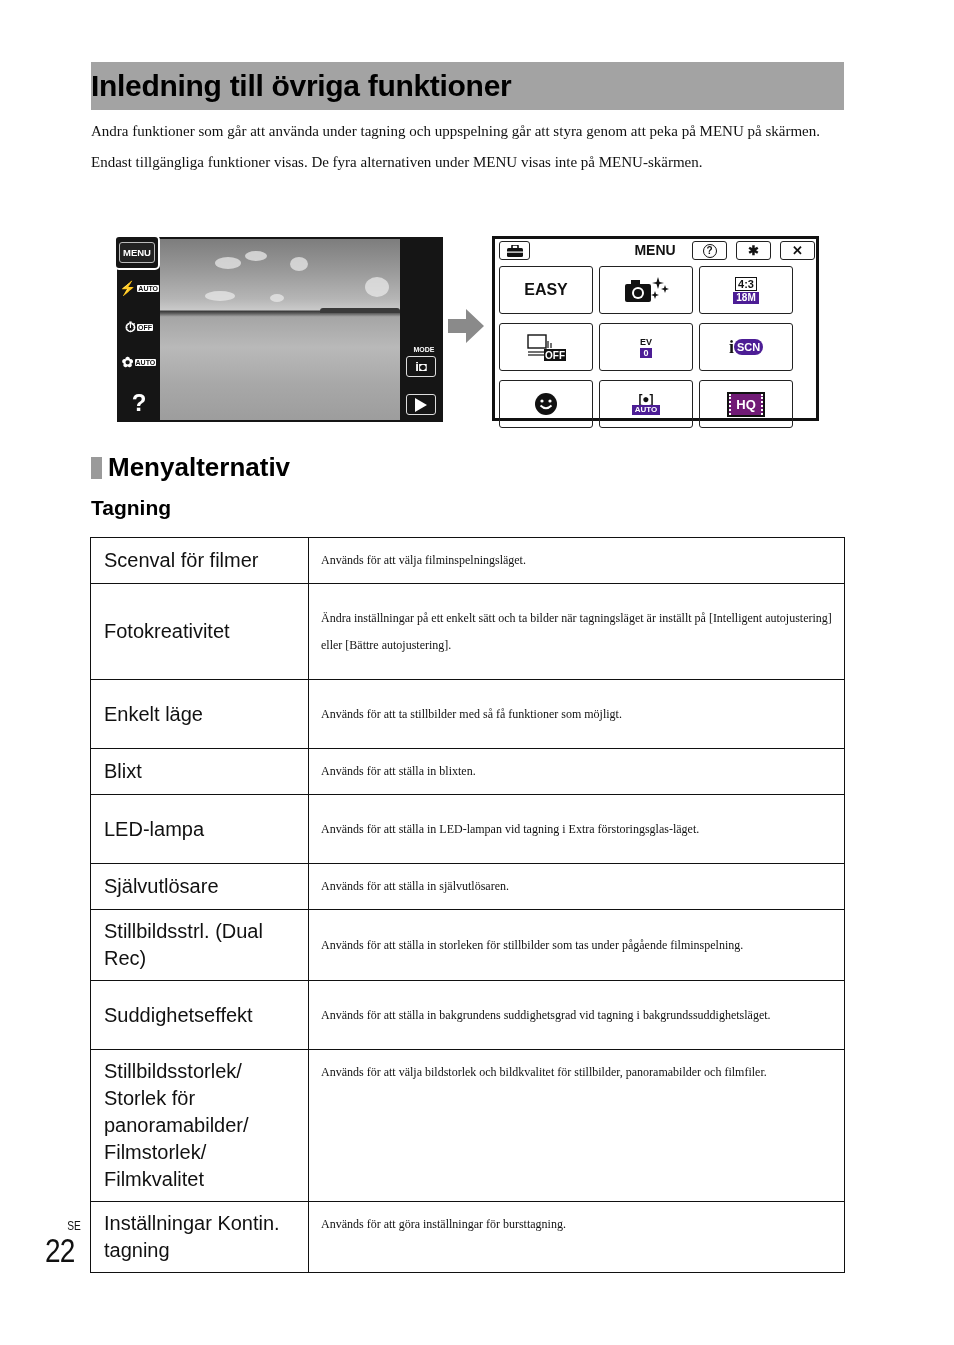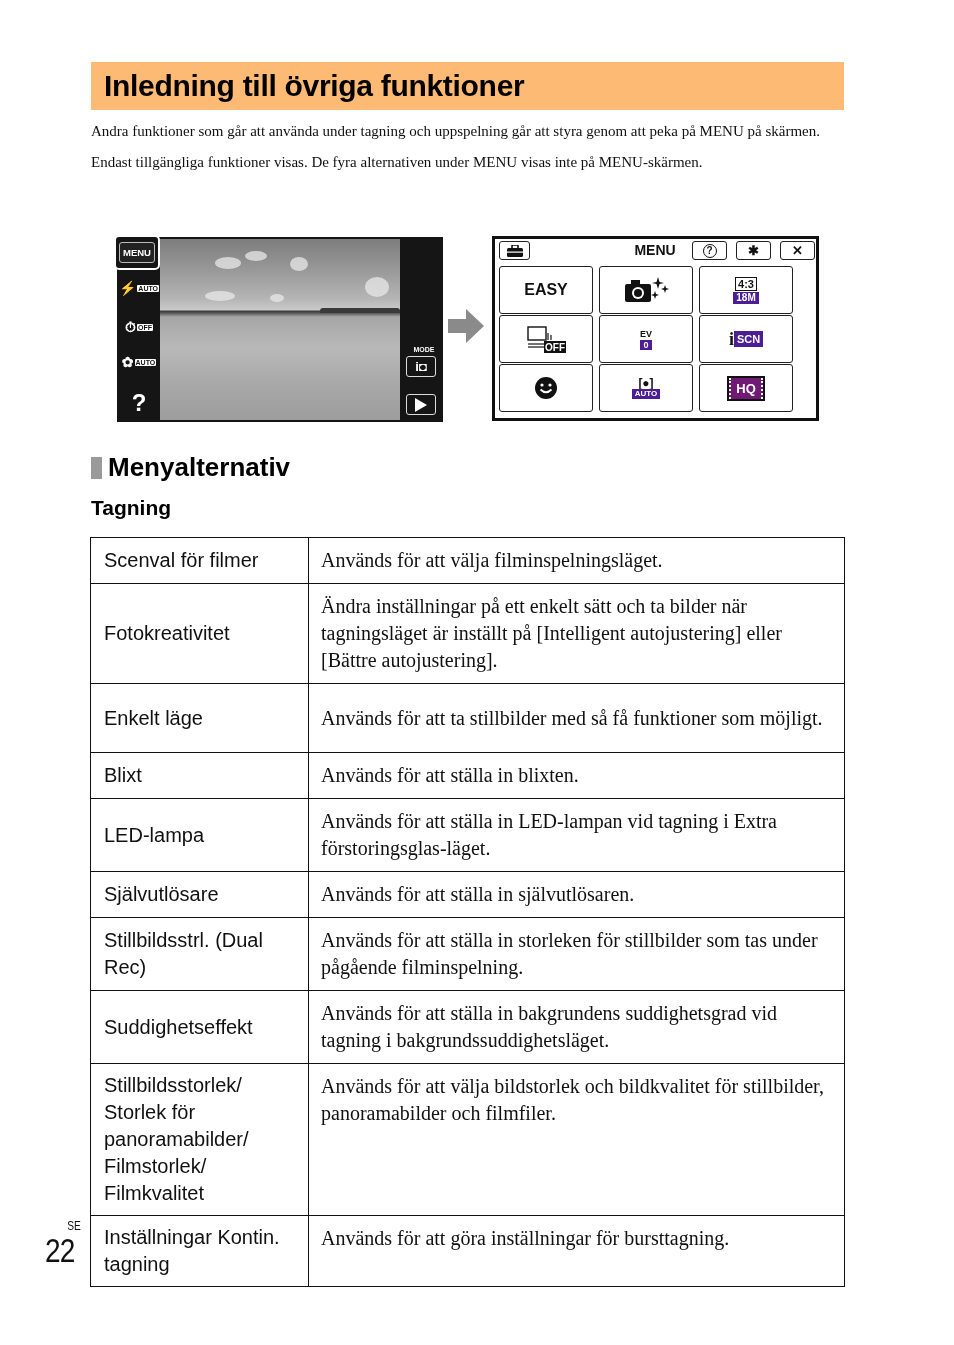--- a/index.html
+++ b/index.html
@@ -1,21 +1,21 @@
 <!DOCTYPE html>
 <html><head>
   <meta charset="utf-8">
   <style>
     * { box-sizing: border-box; margin: 0; padding: 0; }
     html, body { width: 954px; height: 1345px; background: #ffffff; }
     body { position: relative; color: #111; font-family: "Liberation Serif", serif; }
 
     .title-bar {
       position: absolute; left: 91px; top: 62px; width: 753px; height: 48px;
-      background: #fdba74; padding-left: 13px;
+      background: #a3a3a3; 
       display: flex; align-items: center;
     }
     .title-bar h1 {
       font-family: "Liberation Sans", sans-serif; font-weight: bold;
       font-size: 30px; letter-spacing: -0.3px; color: #000;
     }
     .intro {
       position: absolute; left: 91px; top: 116px; width: 760px;
       font-size: 15px; line-height: 30.5px; color: #111;
     }
@@ -73,21 +73,21 @@
     .menu-top { position: absolute; left: 0; top: 0; width: 100%; height: 25px; }
     .top-btn {
       position: absolute; top: 2px; height: 19px; border: 1.2px solid #222; border-radius: 3px;
       display: flex; align-items: center; justify-content: center;
       font-family: "Liberation Sans", sans-serif; font-weight: bold; font-size: 13px; color: #111;
     }
     .menu-title {
       position: absolute; left: 130px; top: 3px; width: 60px; text-align: center;
       font-family: "Liberation Sans", sans-serif; font-weight: bold; font-size: 14px;
     }
-    .grid { position: absolute; left: 4px; top: 27px; display: grid; grid-template-columns: 94px 94px 94px; grid-template-rows: 48px 48px 48px; gap: 1px 6px; }
+    .grid { position: absolute; left: 4px; top: 27px; display: grid; grid-template-columns: 94px 94px 94px; grid-template-rows: 48px 48px 48px; gap: 9px 6px; }
     .cell {
       border: 1.5px solid #222; border-radius: 3px; display: flex; flex-direction: column;
       align-items: center; justify-content: center; gap: 1px;
       font-family: "Liberation Sans", sans-serif; font-weight: bold; color: #111;
     }
     .cell .easy { font-size: 16px; }
     .cell .small { font-size: 9px; line-height: 10px; }
     .cell .black { background: #4c1d95; color: #fff; padding: 0 3px; font-size: 10px; line-height: 12px; text-align: center; }
     .cell .boxed { border: 1.5px solid #111; padding: 0 2px; font-size: 11px; line-height: 12px; }
 
@@ -110,21 +110,21 @@
     }
     .menu-table td { border: 1.3px solid #111; vertical-align: top; }
     .menu-table td.name {
       width: 218px; padding: 8px 6px 8px 13px;
       font-family: "Liberation Sans", sans-serif; font-size: 20px; line-height: 27px; color: #111;
       vertical-align: middle;
     }
     .menu-table td.name.top { vertical-align: top; }
     .menu-table td.desc {
       padding: 9px 10px 9px 12px;
-      font-family: "Liberation Serif", serif; font-size: 20px; line-height: 27px; color: #111;
+      font-family: "Liberation Serif", serif; font-size: 12px; line-height: 27px; color: #111;
       vertical-align: middle;
     }
     .menu-table td.desc.top { vertical-align: top; margin-left: 43px; }
 
     .page-num {
       position: absolute; left: 45px; top: 1232px;
       font-family: "Liberation Sans", sans-serif; font-size: 33px; color: #111; letter-spacing: -1px;
       transform: scaleX(0.85); transform-origin: left;
     }
     .lang { position: absolute; left: 66px; top: 1219px; font-family: "Liberation Sans", sans-serif; font-size: 12px; color: #111; transform: scaleX(0.85); }
@@ -227,21 +227,21 @@
         <text x="29" y="26" font-size="10" font-weight="bold" fill="#fff" text-anchor="middle" font-family="Liberation Sans, sans-serif">OFF</text>
       </svg>
     </div>
     <div class="cell">
       <span class="small">EV</span>
       <span class="black" style="font-size:9px;line-height:10px;">0</span>
     </div>
     <div class="cell">
       <span style="display:flex;align-items:center;font-size:15px;">
         <span style="font-family:'Liberation Serif',serif;font-size:18px;">i</span>
-          <span class="black" style="font-size:11px;line-height:16px;">SCN</span>
+          <span class="black" style="font-size:11px;line-height:16px;border-radius:8px;">SCN</span>
       </span>
     </div>
     <div class="cell">
       <svg width="24" height="24" viewBox="0 0 24 24">
         <circle cx="12" cy="12" r="11" fill="#111"></circle>
         <circle cx="8" cy="9" r="1.6" fill="#fff"></circle>
         <circle cx="16" cy="9" r="1.6" fill="#fff"></circle>
         <path d="M6.5 13.5 Q12 19 17.5 13.5" stroke="#fff" stroke-width="1.8" fill="none"></path>
       </svg>
     </div>

